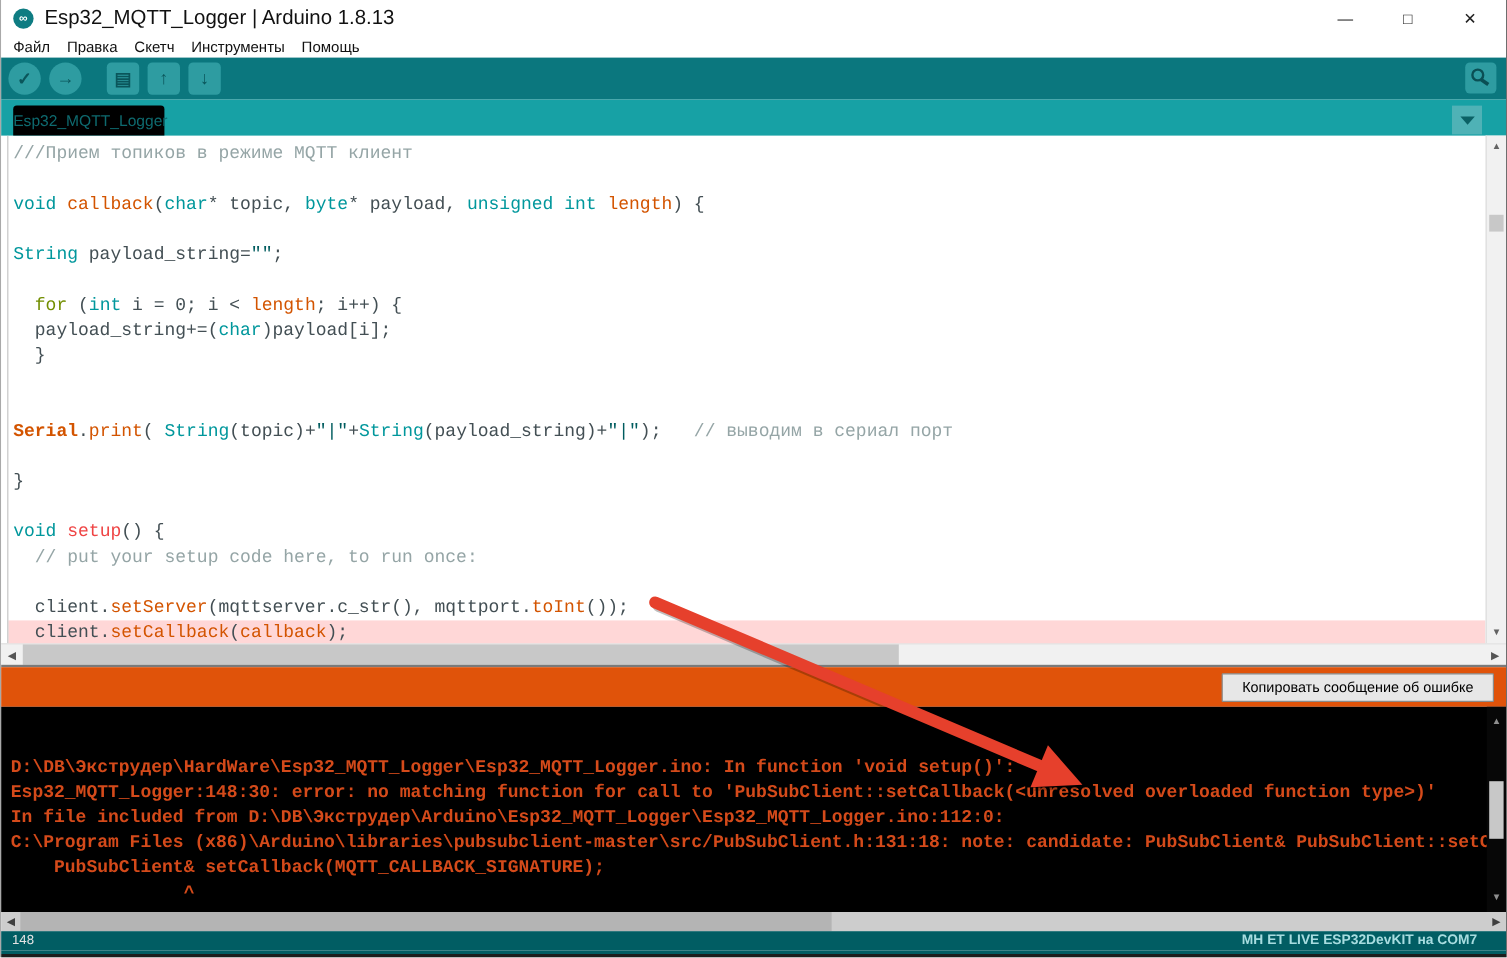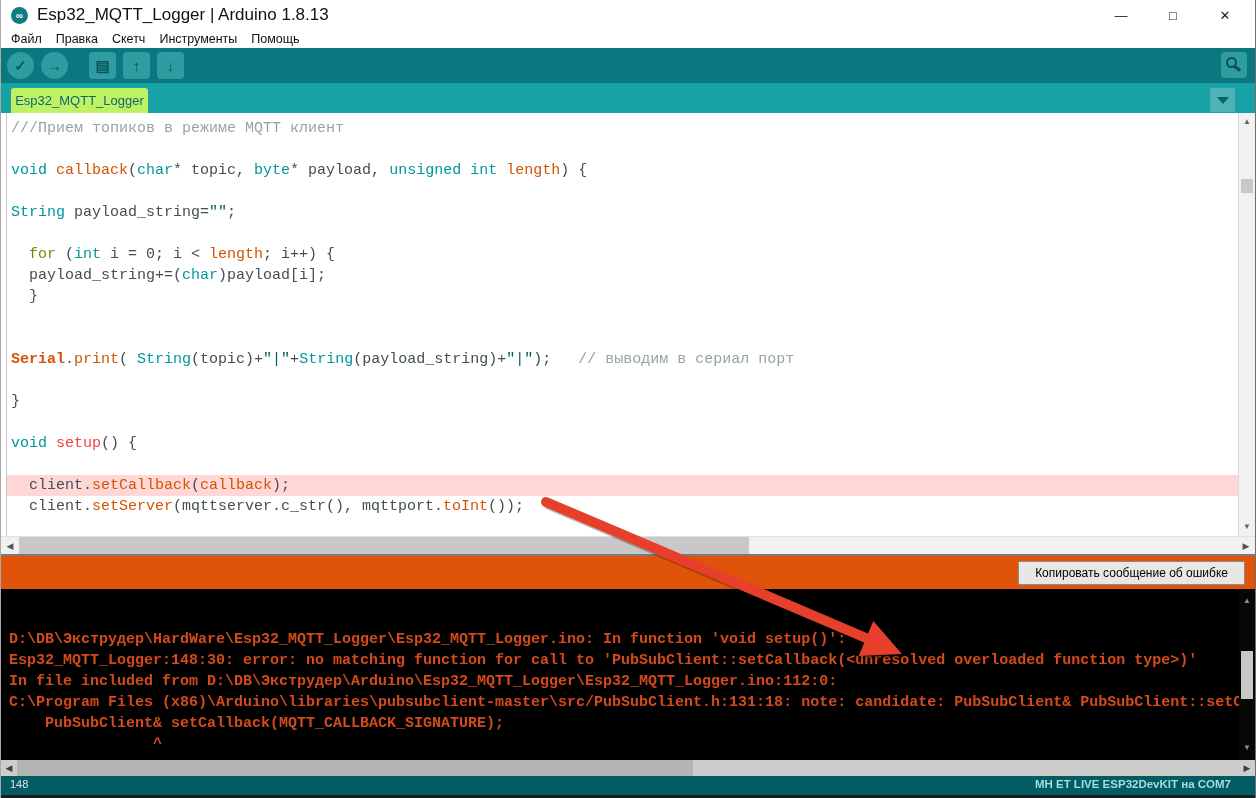--- a/index.html
+++ b/index.html
@@ -25,21 +25,21 @@
     color:#0A565B; font-weight:bold; font-size:15px; margin-right:7px; }
   .tbtn.circle { border-radius:50%; }
   .tbtn.square { border-radius:4px; }
   .tbtn.gap { margin-left:14px; }
   .serial-btn { position:absolute; right:8px; top:4px; width:26px; height:26px; background:#2E9CA1; border-radius:4px; }
   .magnifier { position:absolute; left:5px; top:5px; width:11px; height:11px; border:2.5px solid #0A4F54; border-radius:50%; }
   .magnifier::after { content:''; position:absolute; width:7px; height:2.5px; background:#0A4F54;
     transform:rotate(35deg); left:6px; top:8px; }
   
   .tabstrip { height:30px; flex:0 0 30px; background:#17A1A5; position:relative; }
-  .tab { position:absolute; left:10px; bottom:0; height:25px; width:137px; background:#bef264;
+  .tab { position:absolute; left:10px; bottom:0; height:25px; width:126px; background:#000000;
     border-radius:3px 3px 0 0; text-align:center; }
   .tab-label { font-size:13px; color:#0E6A6F; line-height:25px; }
   .tab-dropdown { position:absolute; right:20px; top:5px; width:25px; height:24px; background:#4FB2B6;
     display:flex; align-items:center; justify-content:center; }
   .tri-down { width:0; height:0; border-left:6px solid transparent; border-right:6px solid transparent; border-top:7px solid #0B6165; }
   
   .editor-row { flex:0 0 423px; height:423px; display:flex; background:#fff; }
   .code-area { flex:1; position:relative; overflow:hidden; padding-top:5px; }
   .code-area::before { content:''; position:absolute; left:5px; top:0; bottom:0; width:1px; background:#c6c6c6; }
   .code-line { height:21px; line-height:21px; font-family:"Liberation Mono", monospace; font-size:15px;
@@ -148,23 +148,24 @@
         <div class="code-line"><span style="color: rgb(67, 79, 84);">  </span><span style="color: rgb(114, 142, 0);">for</span><span style="color: rgb(67, 79, 84);"> (</span><span style="color: rgb(0, 151, 156);">int</span><span style="color: rgb(67, 79, 84);"> i = 0; i &lt; </span><span style="color: rgb(211, 84, 0);">length</span><span style="color: rgb(67, 79, 84);">; i++) {</span></div>
         <div class="code-line"><span style="color: rgb(67, 79, 84);">  payload_string+=(</span><span style="color: rgb(0, 151, 156);">char</span><span style="color: rgb(67, 79, 84);">)payload[i];</span></div>
         <div class="code-line"><span style="color: rgb(67, 79, 84);">  }</span></div>
         <div class="code-line">&nbsp;</div>
         <div class="code-line">&nbsp;</div>
         <div class="code-line"><span style="color: rgb(211, 84, 0); font-weight: bold;">Serial</span><span style="color: rgb(67, 79, 84);">.</span><span style="color: rgb(211, 84, 0);">print</span><span style="color: rgb(67, 79, 84);">( </span><span style="color: rgb(0, 151, 156);">String</span><span style="color: rgb(67, 79, 84);">(topic)+</span><span style="color: rgb(0, 92, 95);">"|"</span><span style="color: rgb(67, 79, 84);">+</span><span style="color: rgb(0, 151, 156);">String</span><span style="color: rgb(67, 79, 84);">(payload_string)+</span><span style="color: rgb(0, 92, 95);">"|"</span><span style="color: rgb(67, 79, 84);">);   </span><span style="color: rgb(149, 165, 166);">// выводим в сериал порт</span></div>
         <div class="code-line">&nbsp;</div>
         <div class="code-line"><span style="color: rgb(67, 79, 84);">}</span></div>
         <div class="code-line">&nbsp;</div>
         <div class="code-line"><span style="color: rgb(0, 151, 156);">void</span><span style="color: rgb(67, 79, 84);"> </span><span style="color: #ef4444;">setup</span><span style="color: rgb(67, 79, 84);">() {</span></div>
-        <div class="code-line">&nbsp;</div>
+        <div class="code-line"><span style="color: rgb(67, 79, 84);">  </span><span style="color: rgb(149, 165, 166);">// put your setup code here, to run once:</span></div>
+        <div class="code-line">&nbsp;</div>
+        <div class="code-line"><span style="color: rgb(67, 79, 84);">  client.</span><span style="color: rgb(211, 84, 0);">setServer</span><span style="color: rgb(67, 79, 84);">(mqttserver.c_str(), mqttport.</span><span style="color: rgb(211, 84, 0);">toInt</span><span style="color: rgb(67, 79, 84);">());</span></div>
         <div class="code-line hl"><span style="color: rgb(67, 79, 84);">  client.</span><span style="color: rgb(211, 84, 0);">setCallback</span><span style="color: rgb(67, 79, 84);">(</span><span style="color: rgb(211, 84, 0);">callback</span><span style="color: rgb(67, 79, 84);">);</span></div>
-        <div class="code-line"><span style="color: rgb(67, 79, 84);">  client.</span><span style="color: rgb(211, 84, 0);">setServer</span><span style="color: rgb(67, 79, 84);">(mqttserver.c_str(), mqttport.</span><span style="color: rgb(211, 84, 0);">toInt</span><span style="color: rgb(67, 79, 84);">());</span></div>
       </div>
     <div class="vscroll">
       <div class="scroll-arrow arr-up">▲</div>
       <div class="vthumb"></div>
       <div class="scroll-arrow arr-down">▼</div>
     </div>
   </div>
 
   <div class="hscroll">
     <div class="harr">◀</div>

